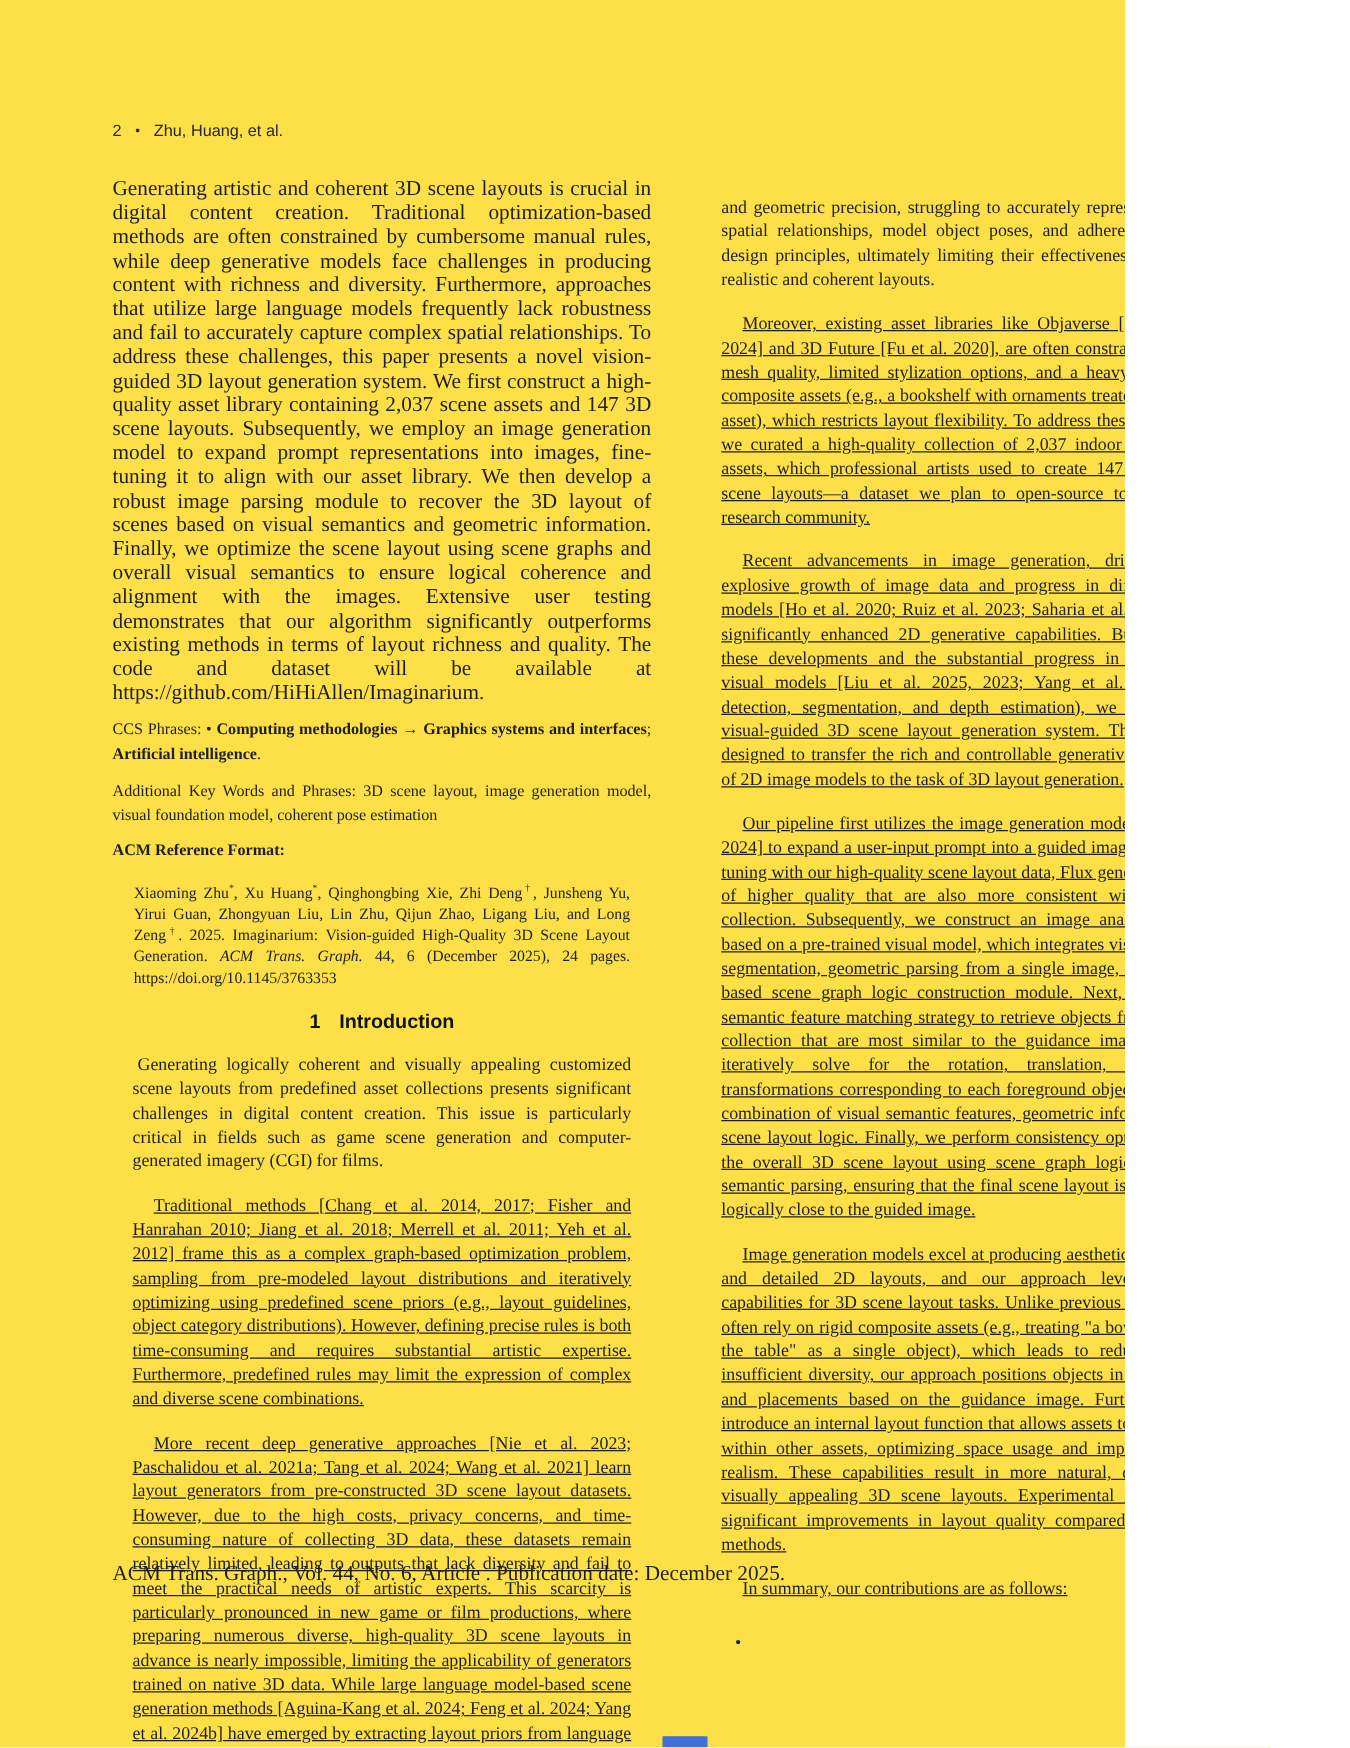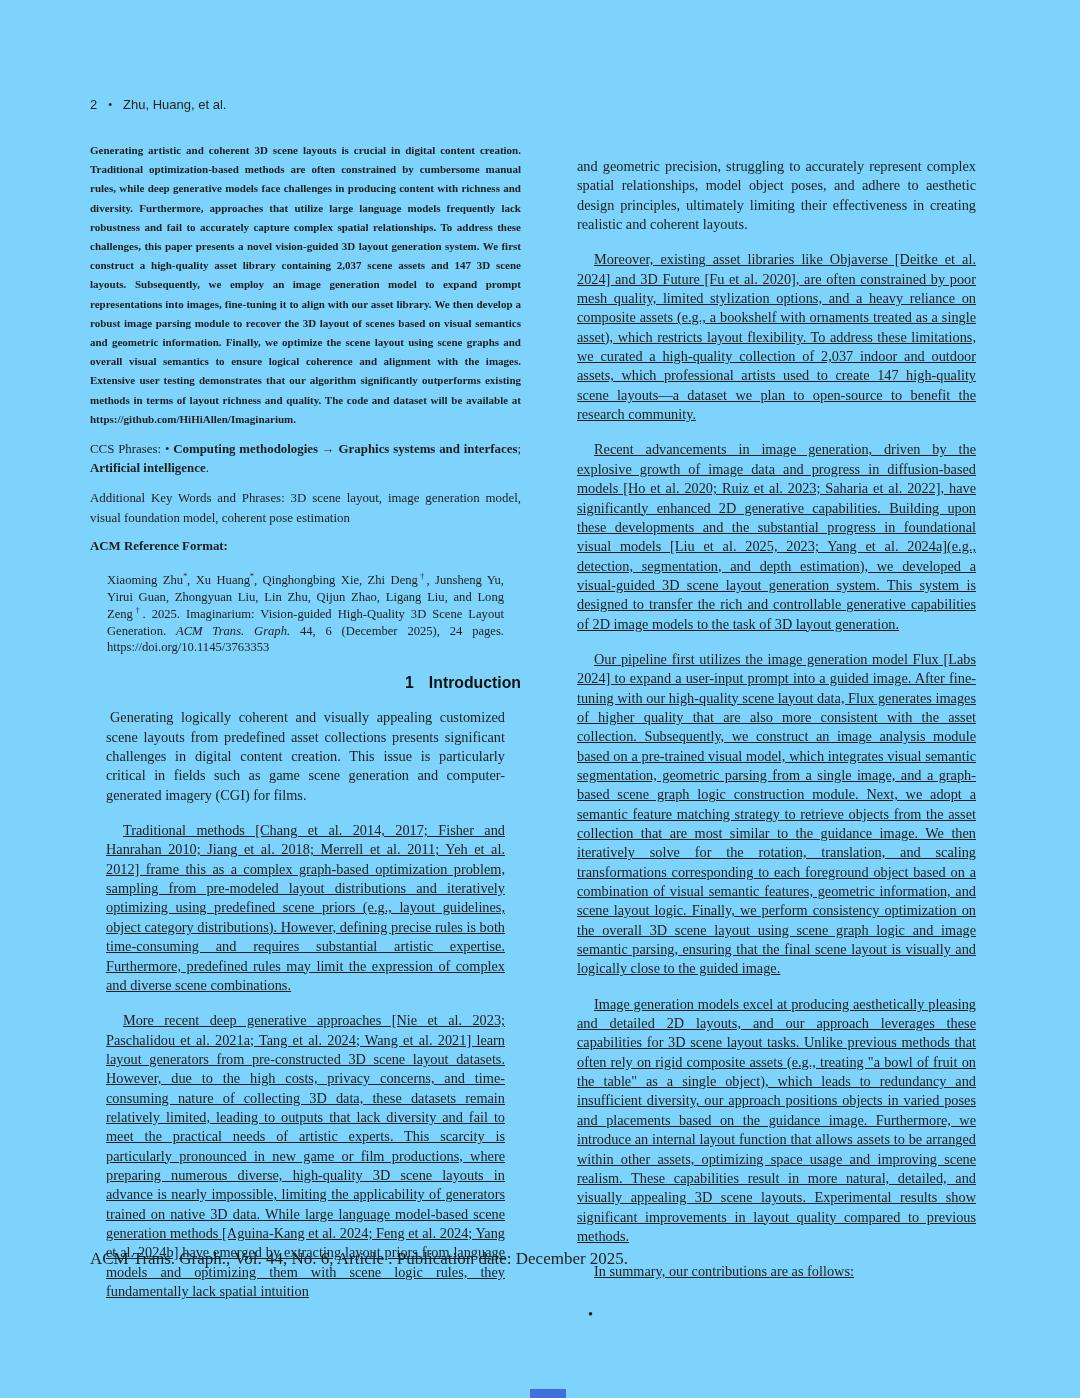--- a/index.html
+++ b/index.html
@@ -1,34 +1,34 @@
 <!DOCTYPE html>
 <html><head>
 <meta charset="utf-8">
 <style>
   html,body { margin:0; padding:0; background:#ffffff; }
   .page {
-    position:relative; width:1080px; height:1398px; background:#7dd3fc;
+    position:relative; width:900px; height:1398px; background:#fde047;
     font-family:"Liberation Serif", serif; color:#1e1e1e; overflow:hidden;
   }
   .running-head {
     position:absolute; left:90px; top:97px;
     font-family:"Liberation Sans", sans-serif; font-size:13px; color:#242424;
   }
   .running-head .dot { margin:0 11px; font-size:11px; vertical-align:1px; }
   .col { position:absolute; top:141px; width:431px; text-align:justify; }
   .col-left  { left:90px; }
   .col-right { left:561px; }
-  .abstract { margin:0; font-size:11px; line-height:19.2px;font-weight:bold; }
+  .abstract { margin:0; font-size:17px; line-height:19.2px; }
   .meta     { margin:11px 0 0 0; font-size:12.9px; line-height:19.2px; }
   .ref-head { margin:10px 0 0 0; font-size:12.9px; font-weight:bold; line-height:17px; }
   .ref-body { margin:17px; font-size:12.6px; line-height:16.9px; }
   .sec {
     margin:18px 0 9px 0; font-family:"Liberation Sans", sans-serif;
-    font-size:15.8px; font-weight:700; color:#121212; text-align:right;
+    font-size:15.8px; font-weight:700; color:#121212; text-align:center;
   }
   .sec-num { margin-right:15px; }
   .body-para { margin:16px; font-size:14.3px; line-height:19.35px; }
   .indent  { text-indent:17px;text-decoration:underline; }
   .p-first { text-indent:4px; }
   .b   { font-weight:bold; }
   .i   { font-style:italic; }
   .sup { vertical-align:super; font-size:0.62em; line-height:0; }
   .contrib-list { list-style:none; margin:23px 0 0 0; padding:0; text-align:justify; }
   .contrib-list li { position:relative; padding-left:43px; font-size:14.3px; line-height:19.35px; }

